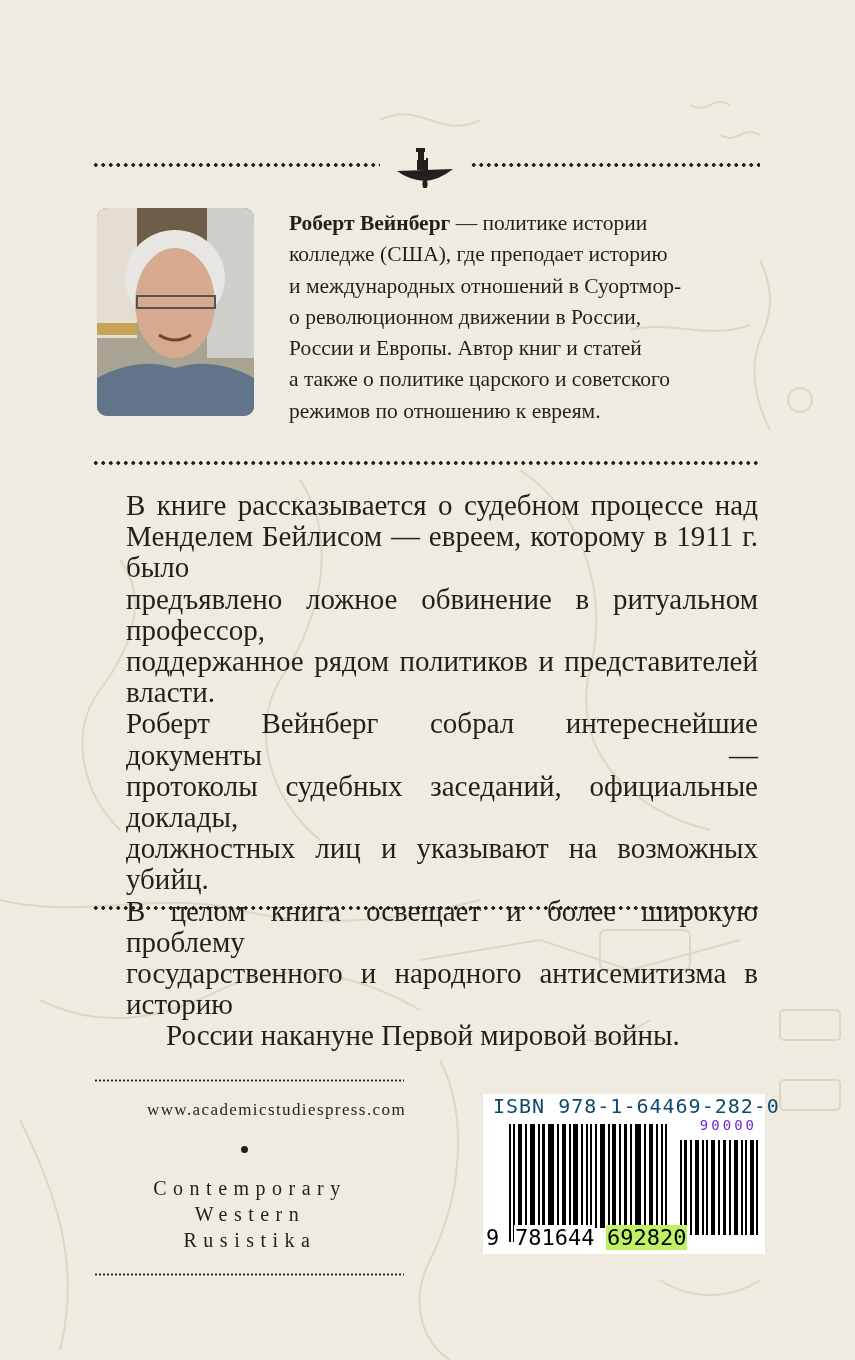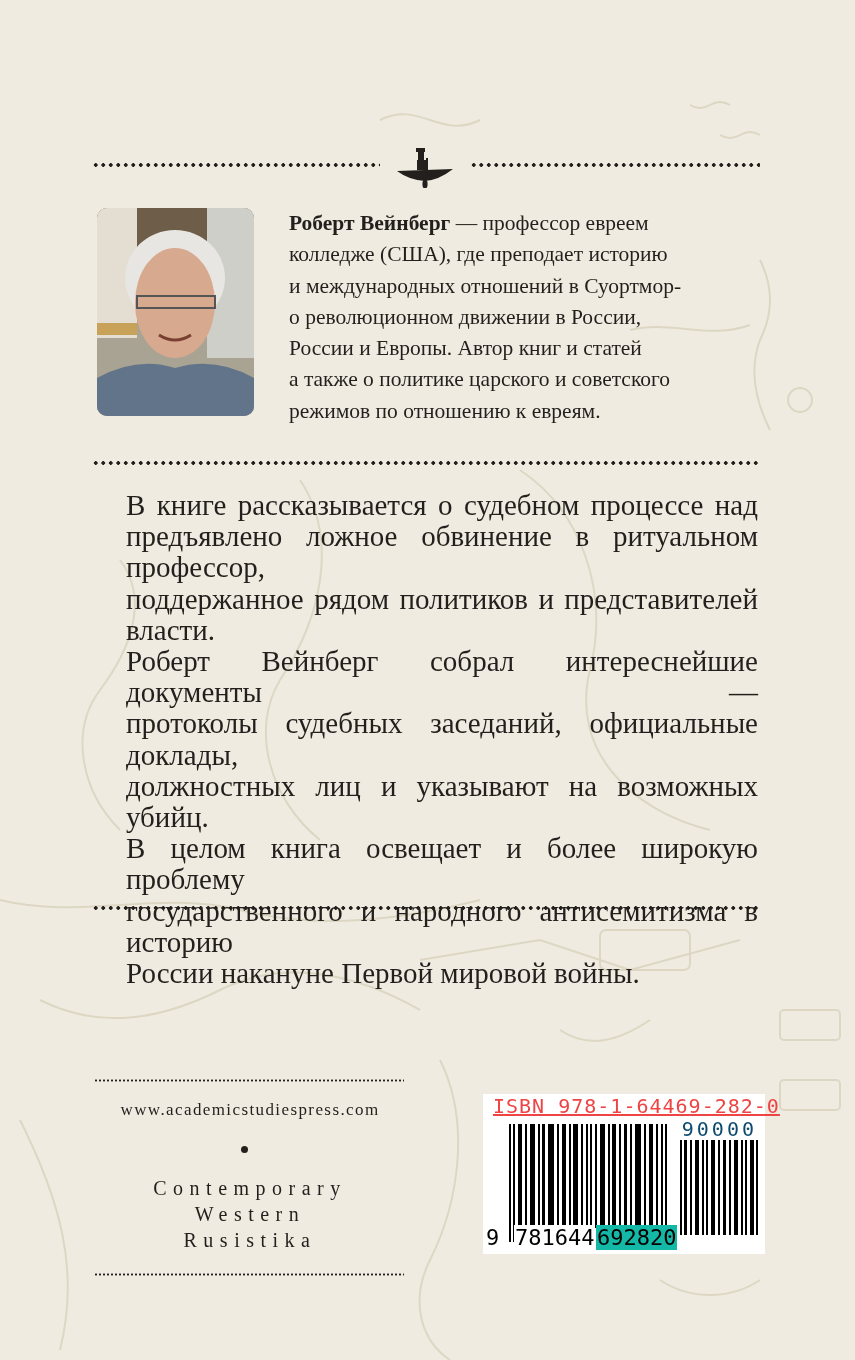--- a/index.html
+++ b/index.html
@@ -32,54 +32,54 @@
     font-size:21.5px; line-height:31.3px;
   }
   .bio b { font-weight:bold; }
   .bio p { margin:0; }
   .desc {
     position:absolute; left:126px; top:490px; width:632px;
     font-size:29px; line-height:31.2px;
     text-align:justify; text-align-last:left;
   }
   .desc span.line { display:block; text-align:justify; text-align-last:justify; }
-  .desc span.line.last { text-align-last:left; }
+  .desc span.line.last { text-align-last:left;margin-left:40px; }
   .url {
-    position:absolute; left:94px; top:1100px; width:312px; text-align:center;
+    position:absolute; left:94px; top:1100px; width:312px; text-align:right;
     font-size:17px; letter-spacing:1.4px;
   }
   .bullet {
     position:absolute; left:241px; top:1146px; width:7px; height:7px; border-radius:50%; background:#231f1c;
   }
   .series {
     position:absolute; left:94px; top:1175px; width:312px; text-align:center;
     font-size:20px; letter-spacing:6.5px; line-height:26px;
   }
   .series div { display:block; }
   .barcode-box {
     position:absolute; left:483px; top:1094px; width:282px; height:160px;
     background:#fff;
   }
   .isbn-top {
     position:absolute; left:10px; top:0px; font-family:"DejaVu Sans Mono","Liberation Mono",monospace;
-    font-size:20px; letter-spacing:1px; color:#ef4444; white-space:nowrap;text-decoration:underline;
+    font-size:20px; letter-spacing:1px; color:#0c4a6e; white-space:nowrap;
   }
   .addon-num {
     position:absolute; right:8px; top:23px; font-family:"DejaVu Sans Mono","Liberation Mono",monospace;
-    font-size:20px; letter-spacing:3px; color:#0c4a6e;
+    font-size:14px; letter-spacing:3px; color:#6d28d9;
   }
   .bars-main { position:absolute; left:26px; top:30px; width:160px; height:118px; }
   .bars-addon { position:absolute; left:197px; top:46px; width:78px; height:95px; }
   .num-bottom {
     position:absolute; left:3px; top:131px; font-family:"DejaVu Sans Mono","Liberation Mono",monospace;
     font-size:22px; color:#000; white-space:nowrap;
   }
   .num-bottom .g1 { position:absolute; left:0; }
   .num-bottom .g2 { position:absolute; left:28px; background:#fff; padding:0 1px; }
-  .num-bottom .g3 { position:absolute; left:110px; background:#14b8a6; padding:0 1px; }
+  .num-bottom .g3 { position:absolute; left:120px; background:#bef264; padding:0 1px; }
 </style>
 </head>
 <body>
 
 <svg class="map-bg" width="855" height="1360" viewBox="0 0 855 1360">
   <g fill="none" stroke="#d8d2bd" stroke-width="2" opacity="0.8">
     <path d="M690 105 q10 6 20 0 q10 -6 20 0"></path>
     <path d="M720 135 q10 6 20 0 q10 -6 20 0"></path>
     <path d="M760 260 q20 40 0 80 q-15 40 10 90"></path>
     <path d="M630 330 c40 -10 80 10 120 -5"></path>
@@ -125,34 +125,35 @@
     <ellipse cx="78" cy="95" rx="40" ry="55" fill="#d7a98f"></ellipse>
     <rect x="40" y="88" width="78" height="12" fill="none" stroke="#555" stroke-width="2"></rect>
     <path d="M62 127 q16 10 32 0" stroke="#7a3f33" stroke-width="3" fill="none"></path>
     <path d="M0 208 L0 170 Q40 148 78 160 Q118 148 157 170 L157 208 Z" fill="#61748a"></path>
   </svg>
 </div>
 
 <div class="bio">
   <p>
     <b>Роберт Вейнберг</b>
-    <span>— профессор евреем</span>
+    <span>— политике истории</span>
   </p>
   <p>колледже (США), где преподает историю</p>
   <p>и международных отношений в Суортмор-</p>
   <p>о революционном движении в России,</p>
   <p>России и Европы. Автор книг и статей</p>
   <p>а также о политике царского и советского</p>
   <p>режимов по отношению к евреям.</p>
 </div>
 
 <div class="dots" style="left:92px; top:461px; width:668px;"></div>
 
 <div class="desc">
   <span class="line">В книге рассказывается о судебном процессе над</span>
+  <span class="line">Менделем Бейлисом — евреем, которому в 1911 г. было</span>
   <span class="line">предъявлено ложное обвинение в ритуальном профессор,</span>
   <span class="line">поддержанное рядом политиков и представителей власти.</span>
   <span class="line">Роберт Вейнберг собрал интереснейшие документы —</span>
   <span class="line">протоколы судебных заседаний, официальные доклады,</span>
   <span class="line">должностных лиц и указывают на возможных убийц.</span>
   <span class="line">В целом книга освещает и более широкую проблему</span>
   <span class="line">государственного и народного антисемитизма в историю</span>
   <span class="line last">России накануне Первой мировой войны.</span>
 </div>
 

